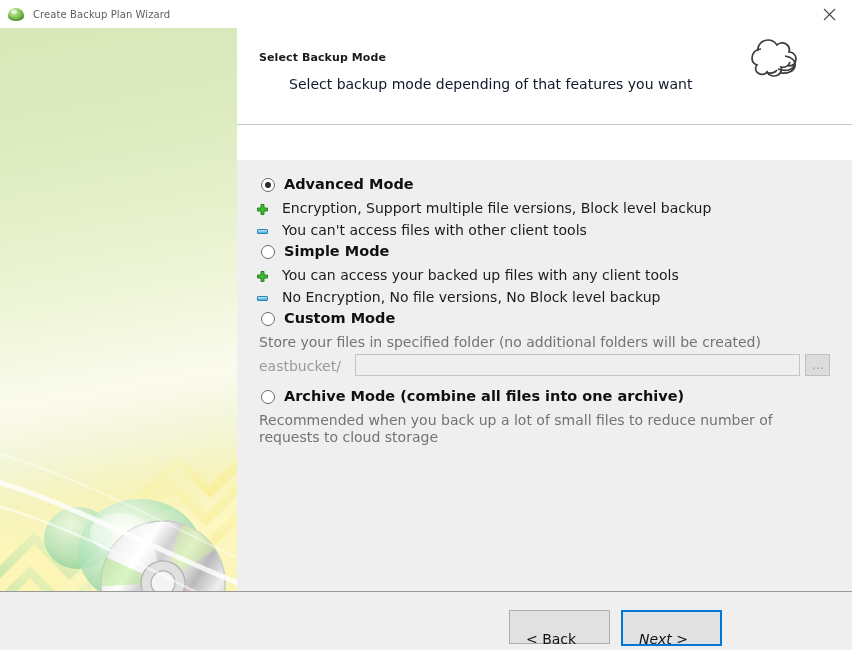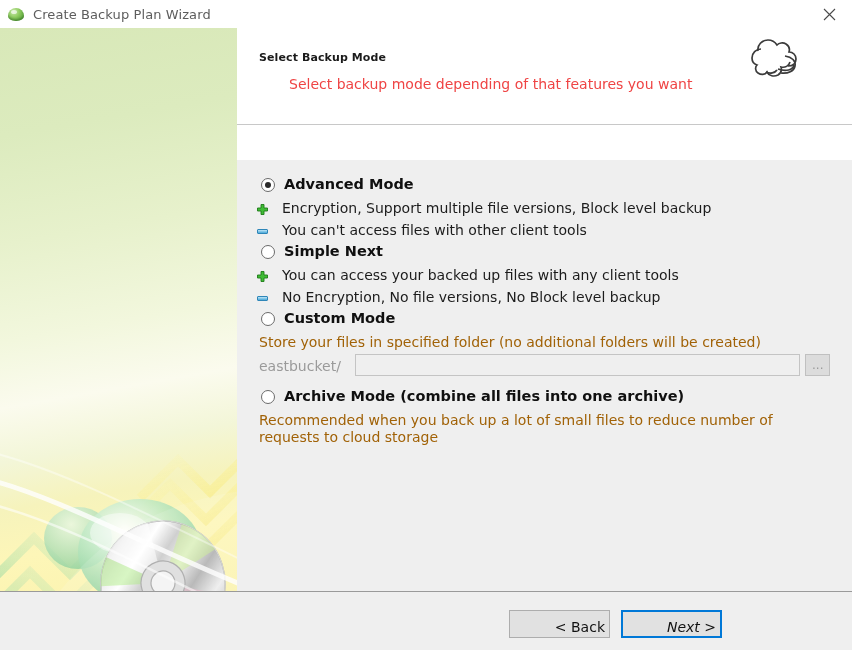--- a/index.html
+++ b/index.html
@@ -46,21 +46,21 @@
   }
   .titlebar-icon .blob::after {
     content: "";
     position: absolute;
     left: 3px; top: 2px;
     width: 6px; height: 4px;
     border-radius: 50%;
     background: rgba(255,255,255,.65);
   }
   .titlebar-title {
-    font-size: 13px;
+    font-size: 10px;
     color: #5d5d5d;
     letter-spacing: .1px;
     white-space: nowrap;
   }
   .titlebar-close {
     position: absolute;
     right: 0; top: 0;
     width: 46px; height: 28px;
     display: flex;
     align-items: center;
@@ -107,21 +107,21 @@
     left: 22px; top: 23px;
     font-size: 11px;
     font-weight: bold;
     color: #1b1b1b;
     letter-spacing: .1px;
   }
   .header-sub {
     position: absolute;
     left: 52px; top: 48px;
     font-size: 14px;
-    color: #ef4444;
+    color: #0f172a;
   }
   .logo {
     position: absolute;
     right: 10px; top: 8px;
     width: 140px;
     text-align: center;
   }
   .logo-mark { display:block; margin: 0 auto; }
   .logo-text {
     display: block;
@@ -189,21 +189,21 @@
     background: linear-gradient(#bfe6f7, #4aa8d8);
     border: 1px solid #2e86b8;
     box-sizing: border-box;
     border-radius: 1px;
   }
 
   .desc {
     position: absolute;
     left: 22px;
     font-size: 14px;
-    color: #a16207;
+    color: #737373;
     line-height: 17px;
   }
 
   .prefix-label {
     position: absolute;
     font-size: 14px;
     color: #9a9a9a;
   }
   .path-input {
     position: absolute;
@@ -235,30 +235,30 @@
     position: absolute;
     left: 0; top: 591px;
     width: 852px; height: 59px;
     background: #efefef;
     border-top: 1px solid #9a9a9a;
     box-sizing: border-box;
   }
   .btn {
     position: absolute;
     top: 18px;
-    width: 101px; height: 28px;
+    width: 101px; height: 17px;
     background: #e1e1e1;
     border: 1px solid #adadad;
     box-sizing: border-box;
     font-family: "DejaVu Sans", "Liberation Sans", sans-serif;
     font-size: 14px;
     color: #111111;
-    text-align: right;
+    text-align: left;
     line-height: 24px;
-    padding: 4px;
+    padding: 16px;
   }
   .btn.primary {
     border: 2px solid #0078d7;
     line-height: 22px;
     font-style: italic;
   }
   #btn-back   { left: 509px; }
   #btn-next   { left: 621px; }
   #btn-cancel { left: 733px; }
 </style>
@@ -383,21 +383,21 @@
     </div>
     <div class="feat" style="top:62px;">
       <span class="gi">
           <span class="icon-minus"></span>
         </span>
       <span class="ftxt">You can't access files with other client tools</span>
     </div>
 
     <div class="opt" style="top:83px;">
       <span class="radio"></span>
-      <span class="opt-label">Simple Next</span>
+      <span class="opt-label">Simple Mode</span>
     </div>
     <div class="feat" style="top:107px;">
       <span class="gi">
         <svg class="icon-plus" viewBox="0 0 11 11">
           <path d="M4 0.5 H7 V4 H10.5 V7 H7 V10.5 H4 V7 H0.5 V4 H4 Z" fill="#3fbb35" stroke="#1d7a17" stroke-width="0.9" stroke-linejoin="round"></path>
         </svg>
       </span>
       <span class="ftxt">You can access your backed up files with any client tools</span>
     </div>
     <div class="feat" style="top:129px;">

